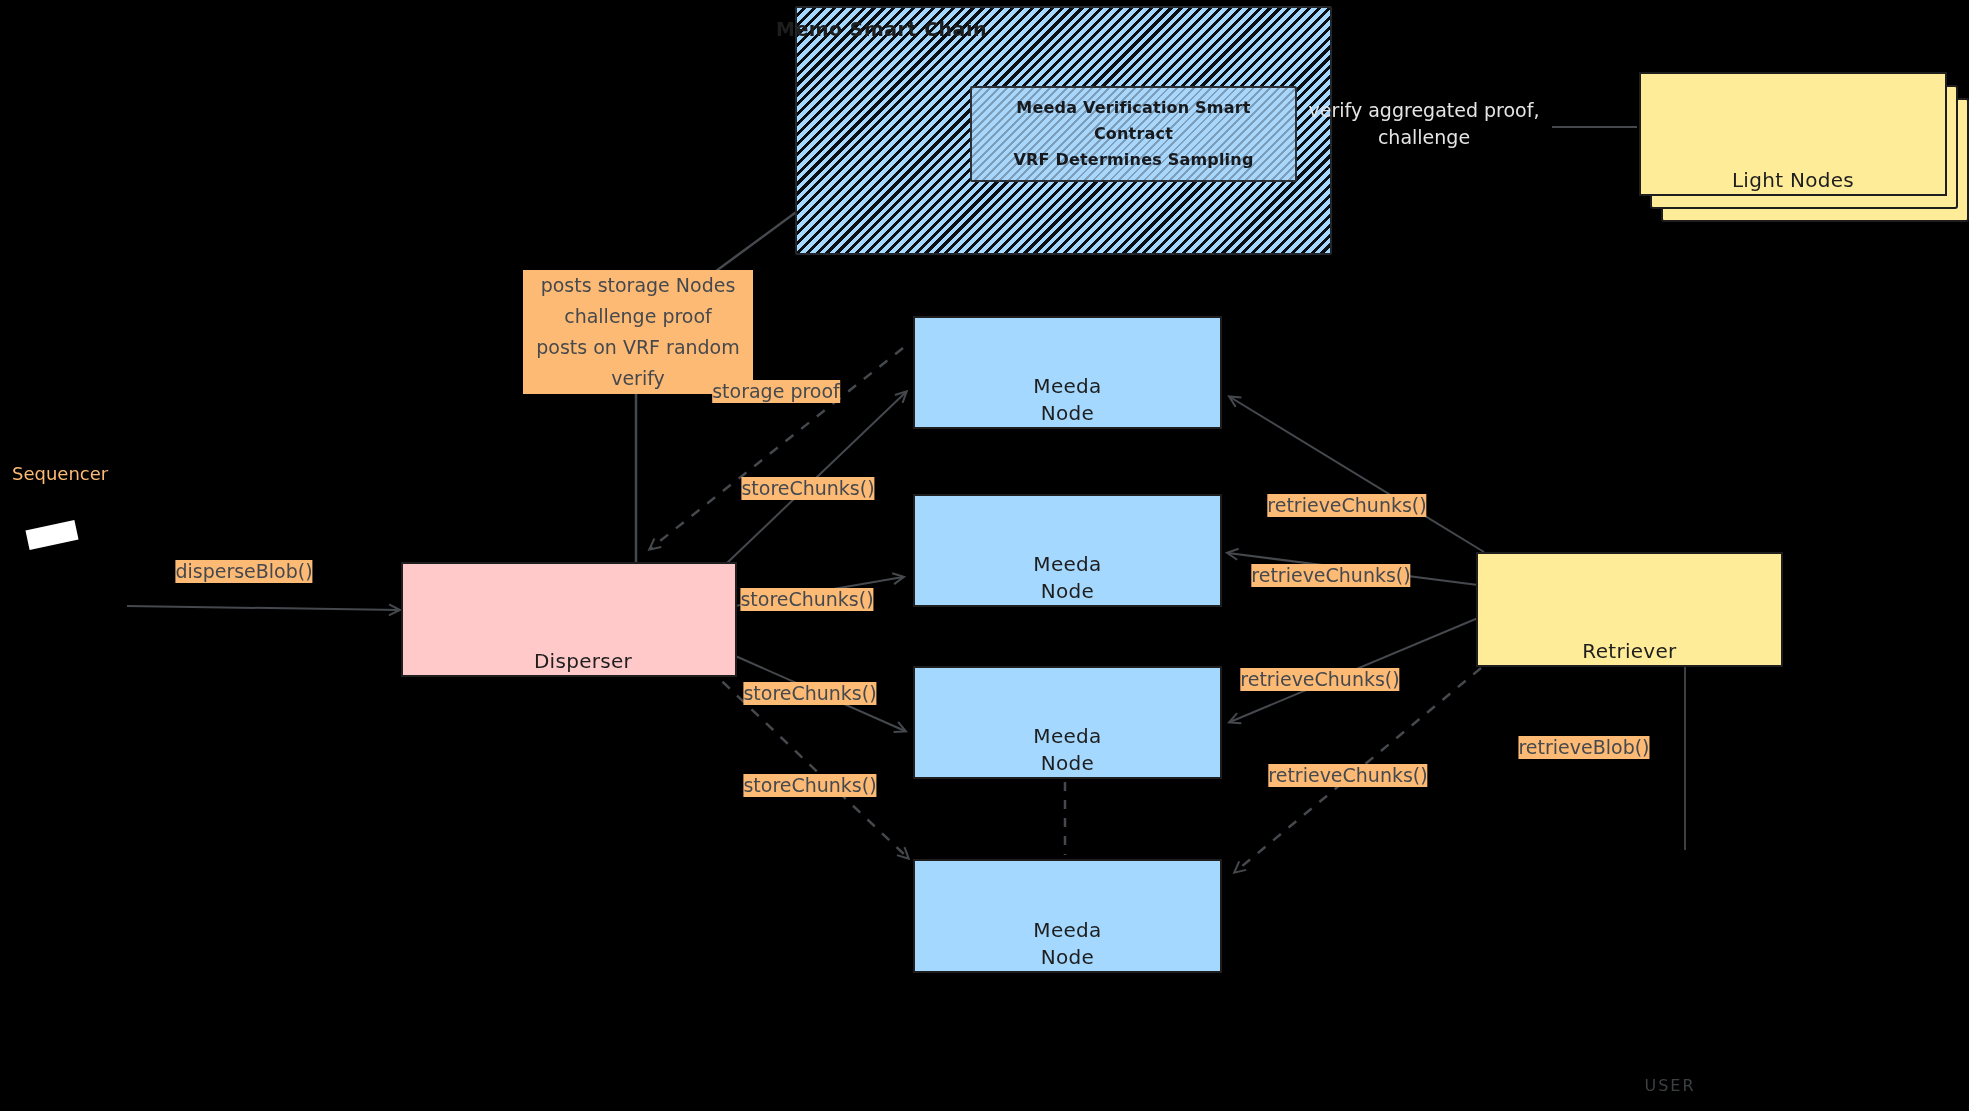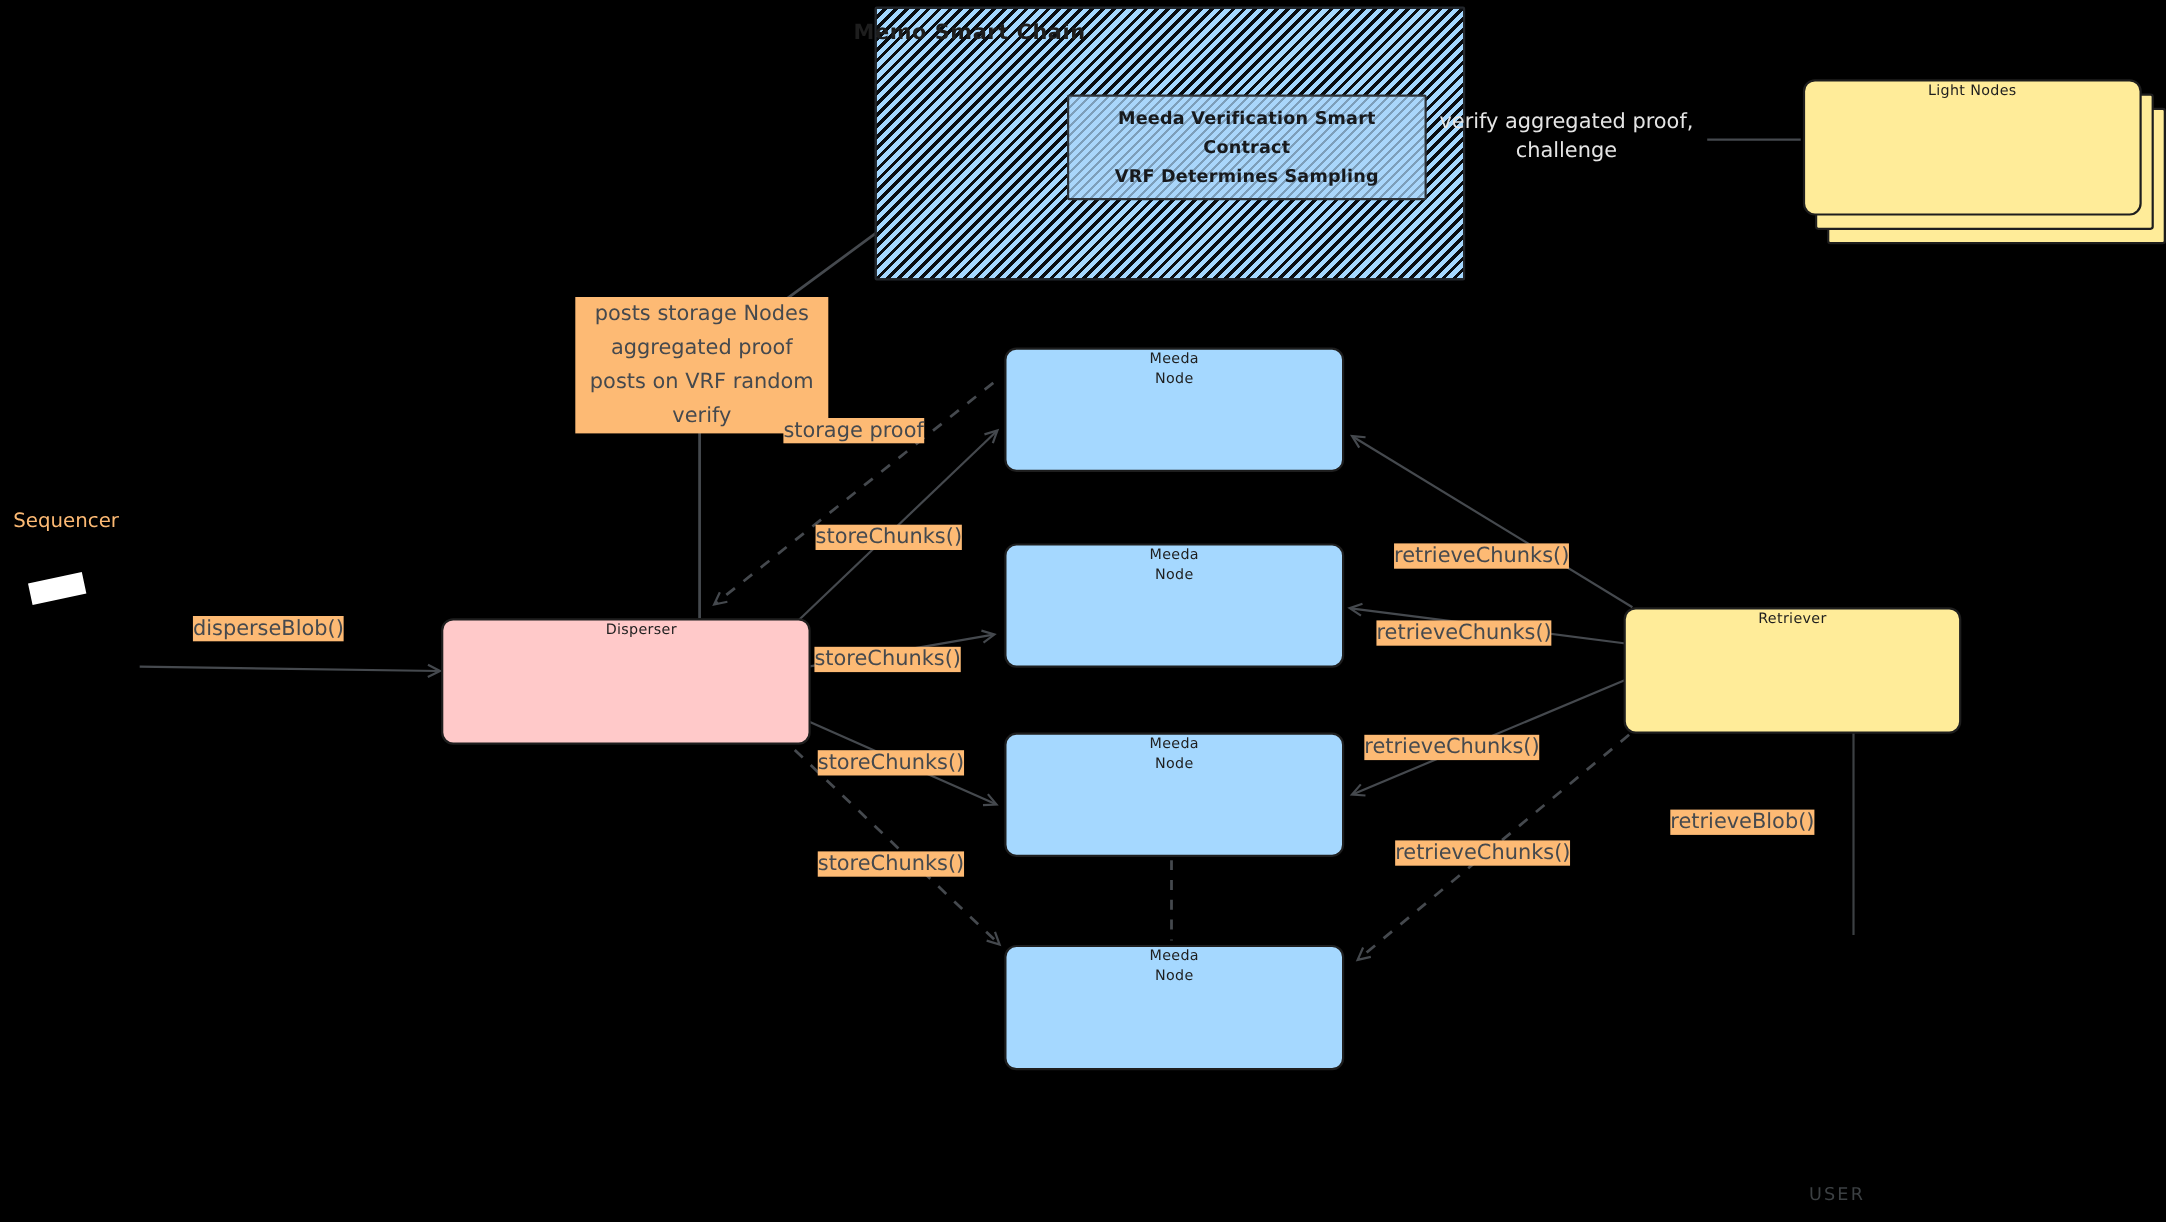--- a/index.html
+++ b/index.html
@@ -2,23 +2,23 @@
 <html><head>
 <meta charset="utf-8">
 <style>
   html,body{margin:0;padding:0;background:#000;}
   #stage{
     position:relative;width:1969px;height:1111px;background:#000;overflow:hidden;
     font-family:"DejaVu Sans",sans-serif;
   }
   
   .box{
-    position:absolute;display:flex;flex-direction:column;align-items:center;justify-content:flex-start;
-    text-align:center;color:#1e1e1e;border:2px solid #1e1e1e;border-radius:11px;
-    font-size:13px;line-height:1.35;letter-spacing:.3px;
+    position:absolute;display:flex;flex-direction:column;align-items:center;justify-content:flex-end;
+    text-align:center;color:#1e1e1e;border:2px solid #1e1e1e;border-radius:0;
+    font-size:20px;line-height:1.35;letter-spacing:.3px;
   }
   .box.pink{background:#ffc9c9;padding-left:28px;}
   .box.blue{background:#a5d8ff;}
   .box.yellow{background:#ffec99;}
   
   .hatch{
     position:absolute;border:2px solid #23272c;border-radius:2px;
     background:repeating-linear-gradient(135deg,#a5d8ff 0 4px,#0a0d11 4px 7px);
   }
   .hatch-label{
@@ -96,21 +96,21 @@
   <div class="seq-shape" style="left:27px;top:525px;"></div>
 
   <div class="lbl" style="left:244px;top:560px;">disperseBlob()</div>
 
   <div class="box pink" style="left:401px;top:562px;width:304px;height:111px;">
     <span>Disperser</span>
   </div>
 
   <div class="lbl multiline" style="left:638px;top:270px;width:230px;font-size:19px;">
     <span>posts storage Nodes</span>
-    <span>aggregated proof</span>
+    <span>challenge proof</span>
     <span>posts on VRF random</span>
     <span>verify</span>
   </div>
 
   <div class="lbl" style="left:776px;top:380px;">storage proof</div>
 
   <div class="lbl" style="left:808px;top:477px;">storeChunks()</div>
   <div class="lbl" style="left:807px;top:588px;">storeChunks()</div>
   <div class="lbl" style="left:810px;top:682px;">storeChunks()</div>
   <div class="lbl" style="left:810px;top:774px;">storeChunks()</div>

